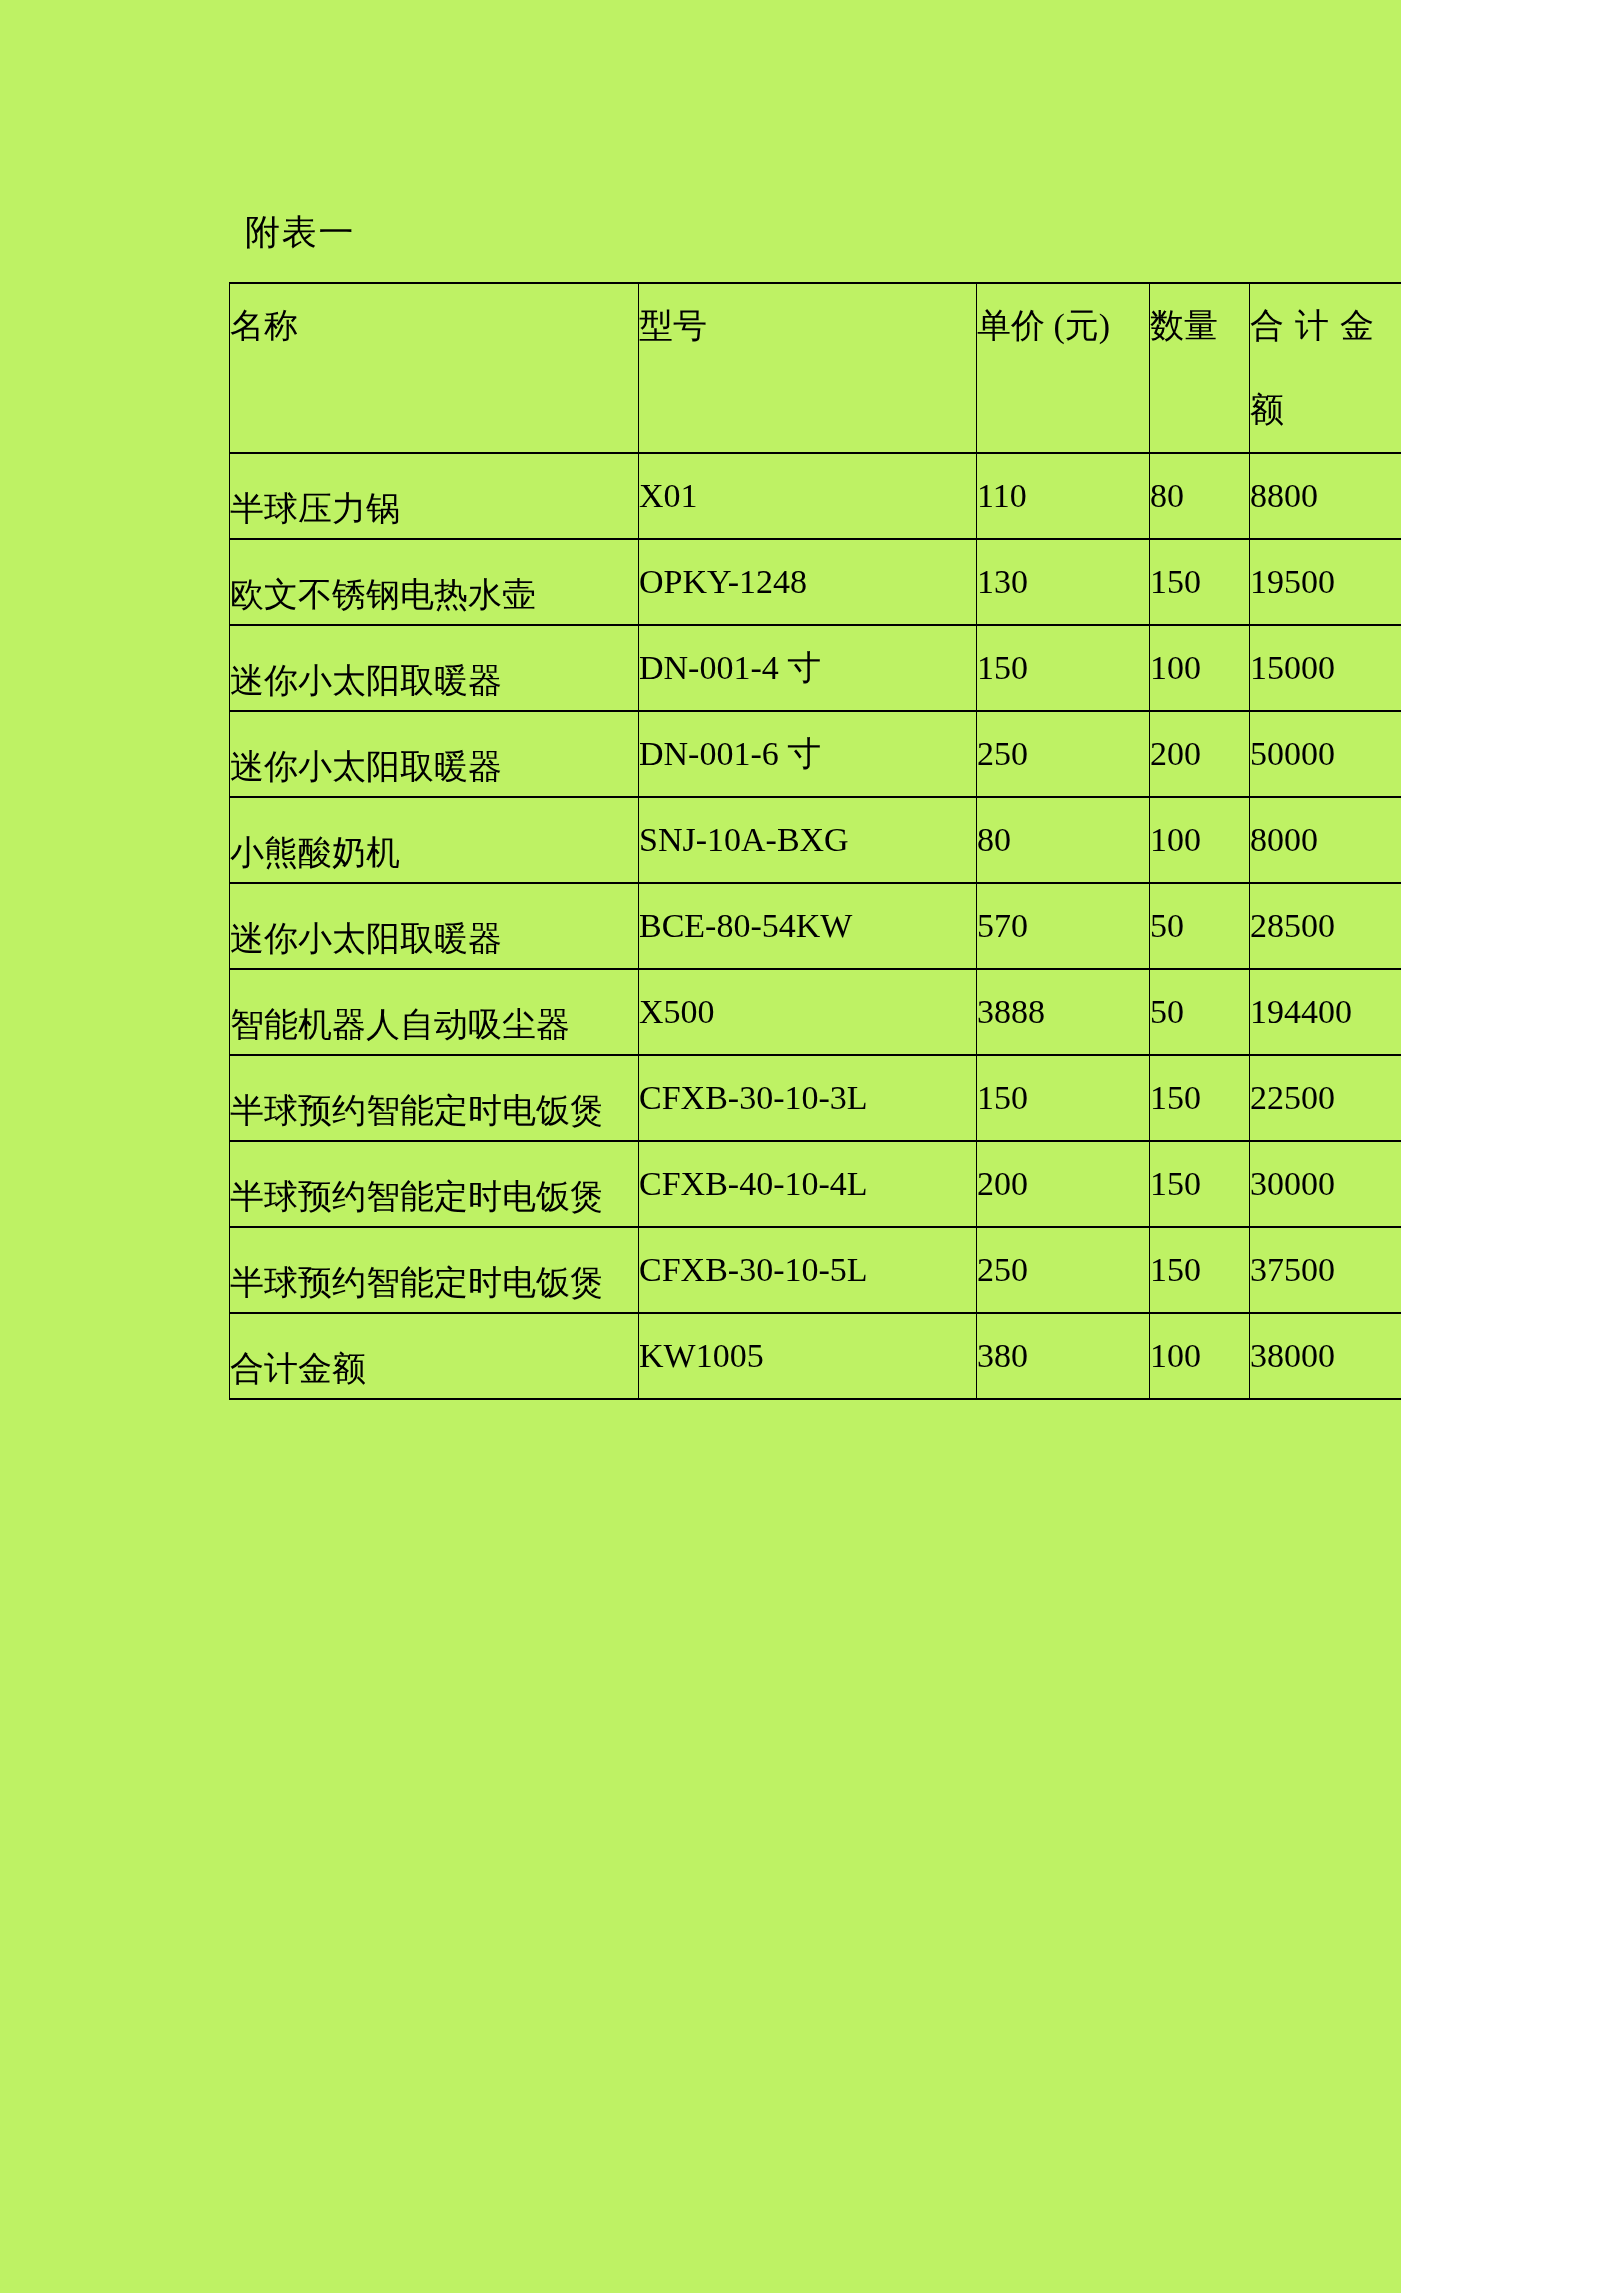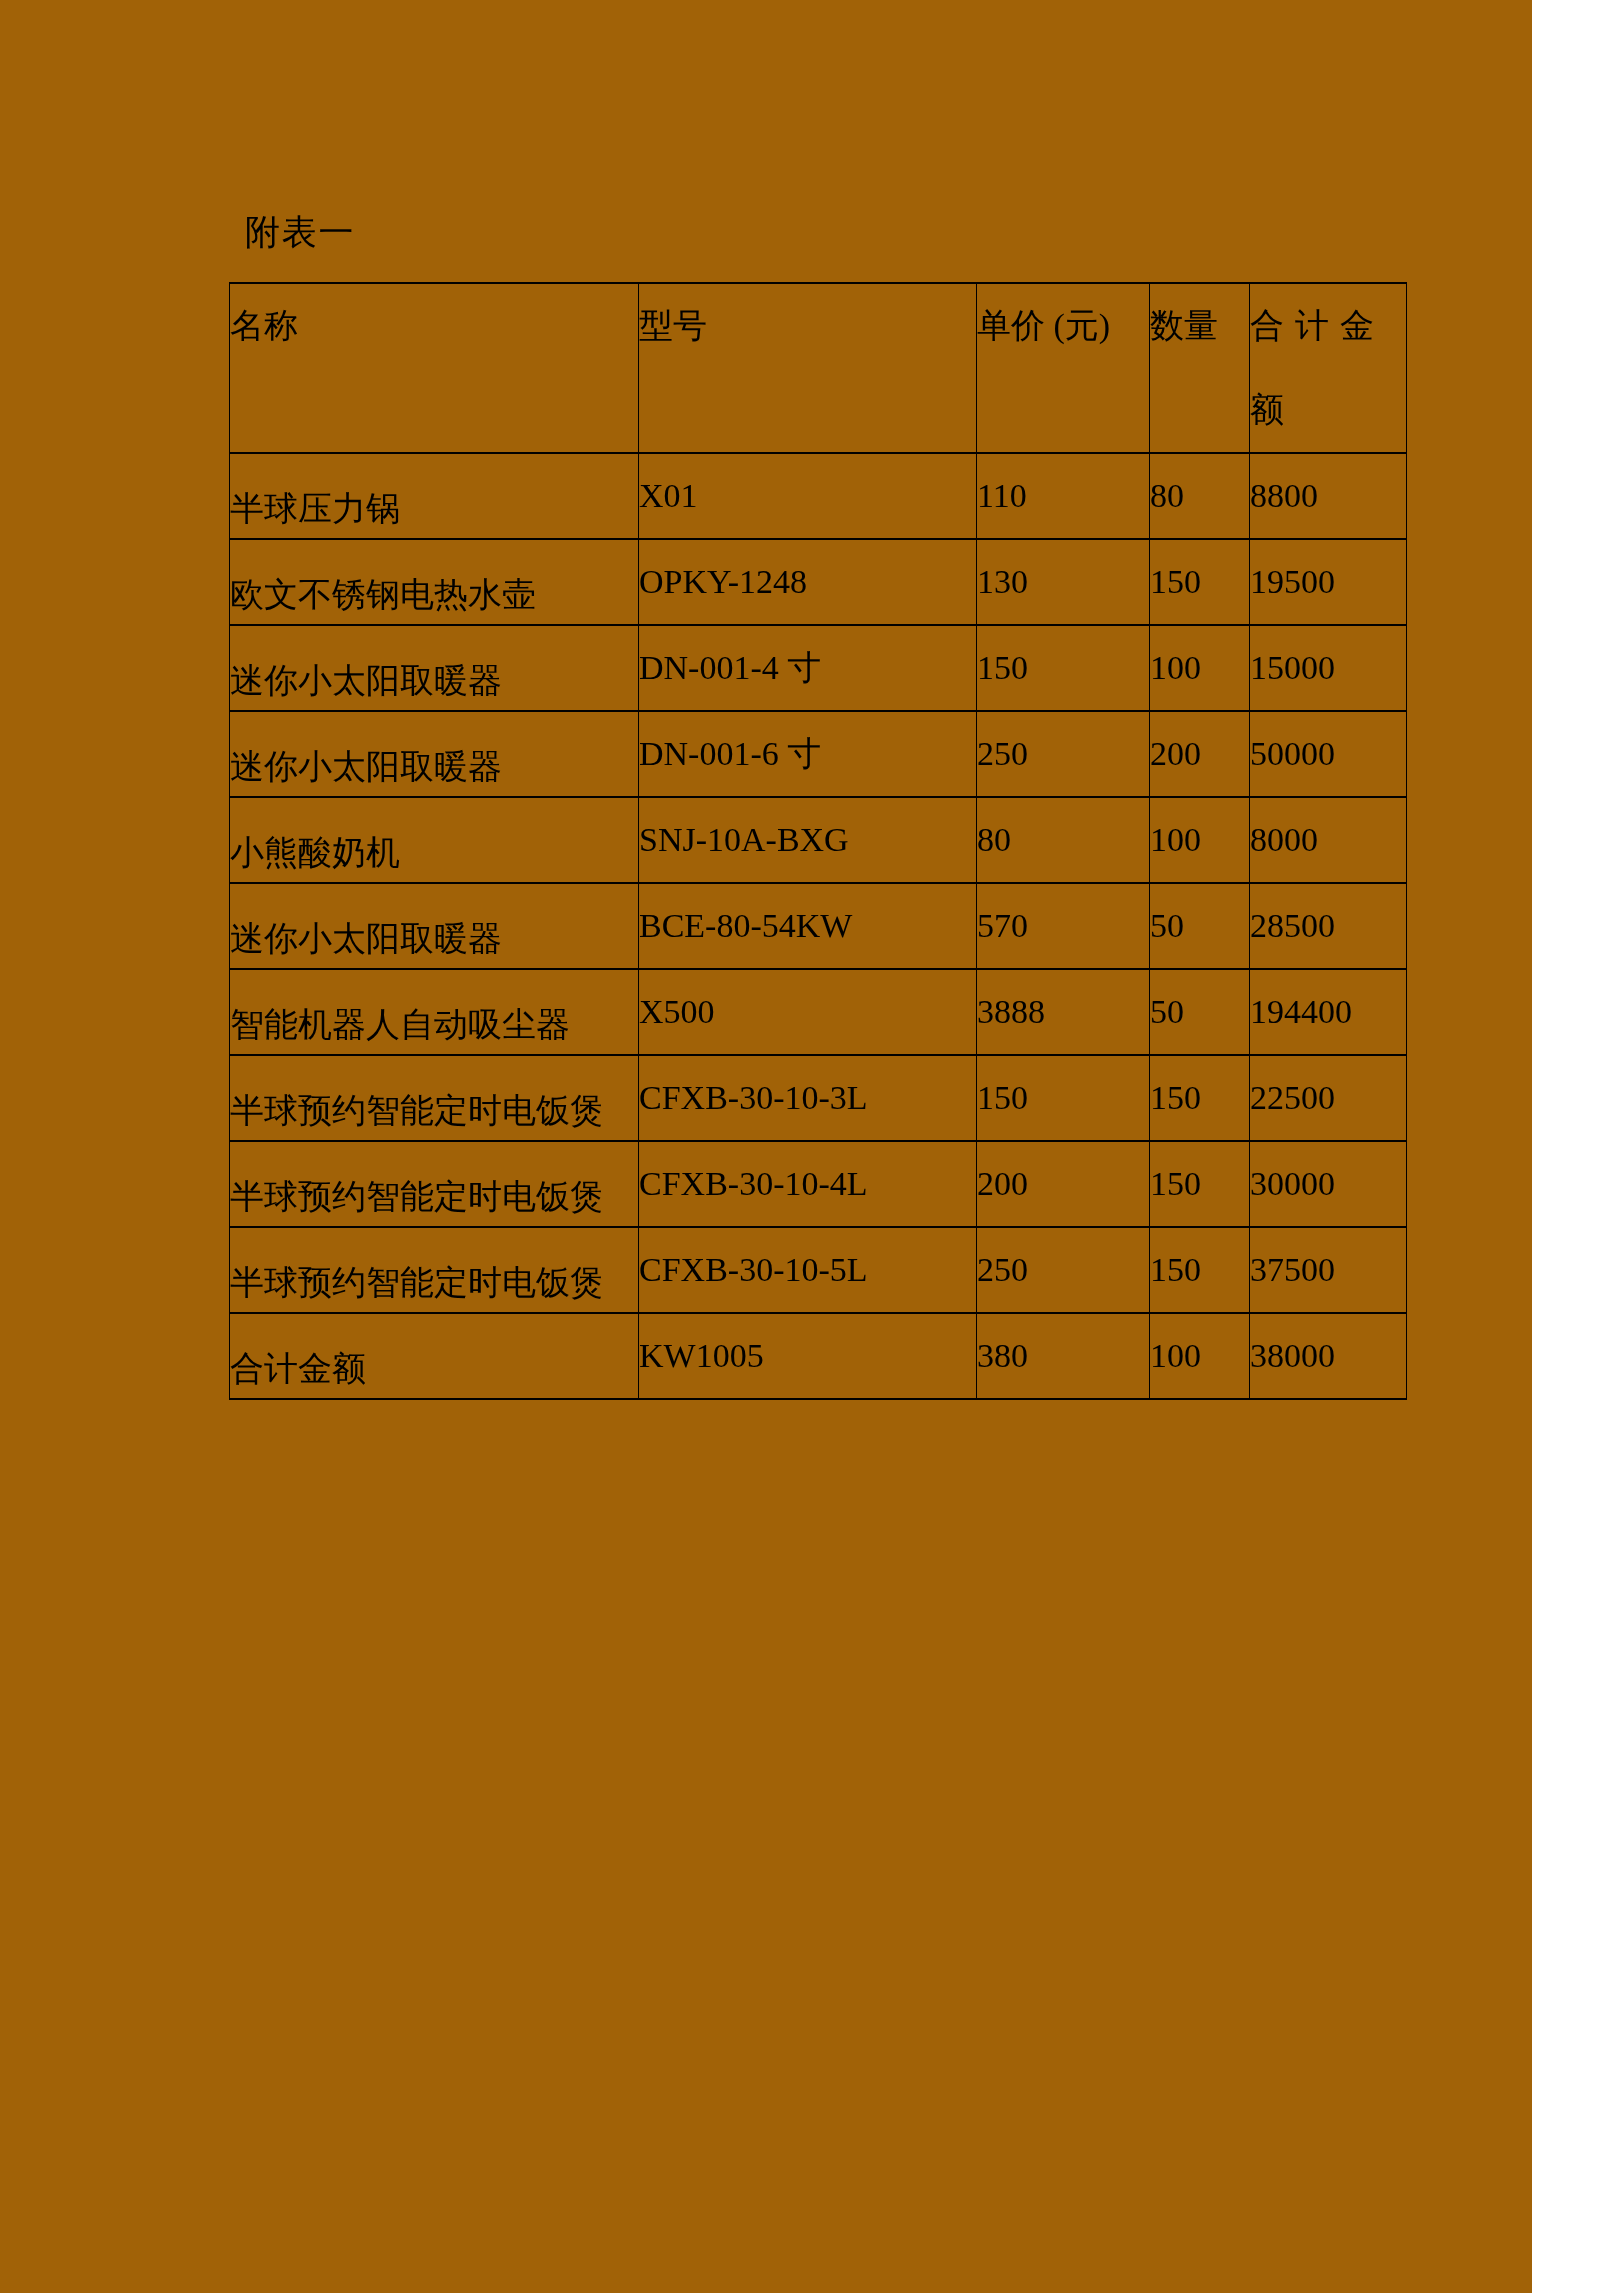--- a/index.html
+++ b/index.html
@@ -2,23 +2,23 @@
 <html style="font-size:14.5px"><head>
 <meta charset="utf-8">
 <style>
   html, body {
     margin: 0;
     padding: 0;
     background: #ffffff;
   }
   .page {
     position: relative;
-    width: 1532px;
+    width: 1401px;
     height: 2294px;
-    background: #a16207;
+    background: #bef264;
     font-family: "Liberation Serif", "DejaVu Serif", serif;
     color: #000000;
     overflow: hidden;
   }
   .doc-title {
     position: absolute;
     left: 245px;
     top: 213px;
     font-size: 35px;
     line-height: 40px;
@@ -164,21 +164,21 @@
     <tr class="r">
       <td class="c-name"><span class="low">半球预约智能定时电饭煲</span></td>
       <td class="c-model tight">CFXB-30-10-3L</td>
       <td class="c-price tight">150</td>
       <td class="c-qty tight">150</td>
       <td class="c-total">22500</td>
     </tr>
 
     <tr class="r">
       <td class="c-name"><span class="low">半球预约智能定时电饭煲</span></td>
-      <td class="c-model tight">CFXB-30-10-4L</td>
+      <td class="c-model tight">CFXB-40-10-4L</td>
       <td class="c-price tight">200</td>
       <td class="c-qty tight">150</td>
       <td class="c-total">30000</td>
     </tr>
 
     <tr class="r">
       <td class="c-name"><span class="low">半球预约智能定时电饭煲</span></td>
       <td class="c-model tight">CFXB-30-10-5L</td>
       <td class="c-price tight">250</td>
       <td class="c-qty tight">150</td>

